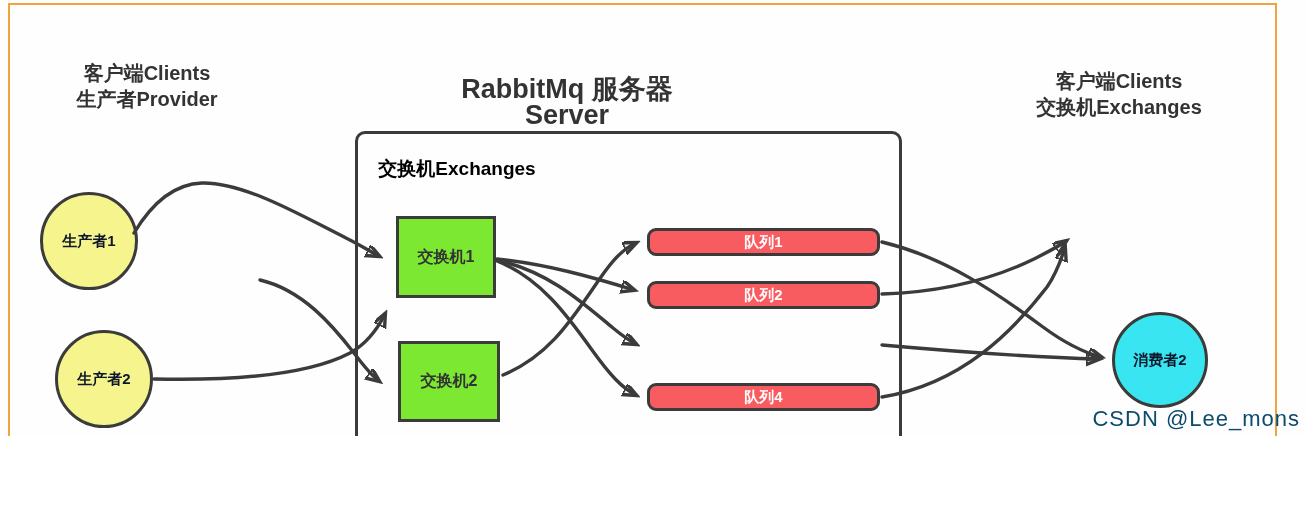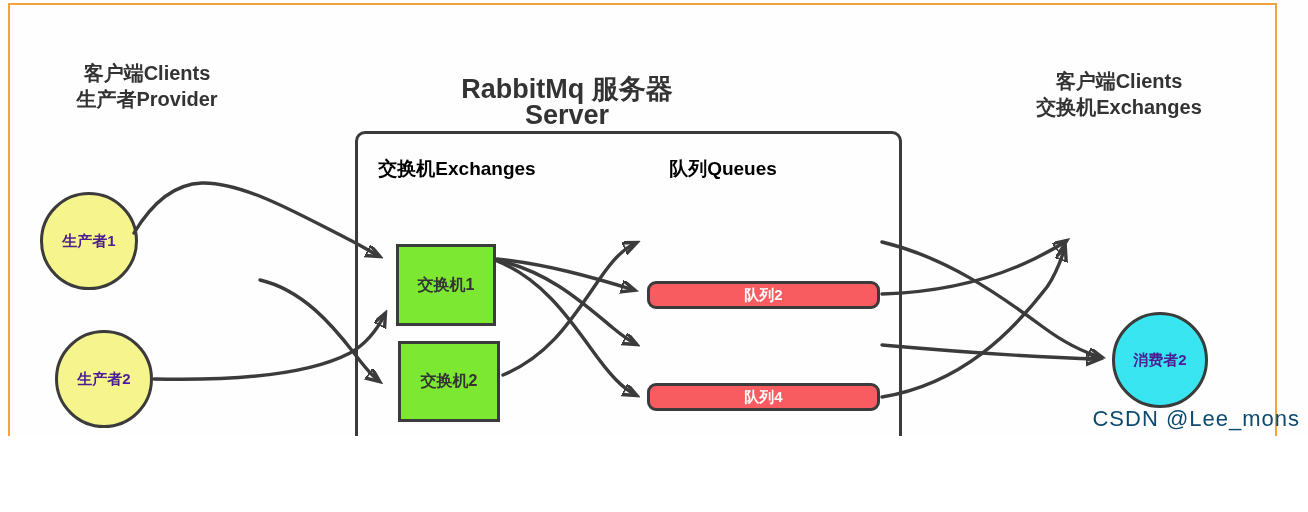--- a/index.html
+++ b/index.html
@@ -28,35 +28,35 @@
   }
   .inner-heading {
     position:absolute; font-weight:bold; font-size:19px; color:#000000;
     text-align:center;
   }
   .inner-heading-exchanges { left:368px; top:156px; width:178px; }
   .inner-heading-queues    { left:648px; top:156px; width:150px; }
   .node-circle {
     position:absolute; border:3px solid #3b3b3b; border-radius:50%;
     display:flex; align-items:center; justify-content:center;
-    font-weight:bold; font-size:15px; color:#4c1d95;
+    font-weight:bold; font-size:15px; color:#0f172a;
   }
   .producer { background:#f6f58d; }
   .consumer { background:#38e5f0; }
   .p1 { left:40px;   top:192px; width:98px; height:98px; }
   .p3 { left:164px;  top:230px; width:96px; height:96px; }
   .p2 { left:55px;   top:330px; width:98px; height:98px; }
   .c1 { left:1075px; top:189px; width:96px; height:96px; }
   .c2 { left:1112px; top:312px; width:96px; height:96px; }
   .exchange {
     position:absolute; background:#7de832; border:3px solid #3b3b3b;
     display:flex; align-items:center; justify-content:center;
     font-weight:bold; font-size:16px; color:#333;
   }
-  .e1 { left:396px; top:216px; width:100px; height:82px;margin-top:28px; }
+  .e1 { left:396px; top:216px; width:100px; height:82px; }
   .e2 { left:398px; top:341px; width:102px; height:81px; }
   .queue {
     position:absolute; left:647px; width:233px; height:28px;
     background:#f85c60; border:3px solid #3b3b3b; border-radius:9px;
     display:flex; align-items:center; justify-content:center;
     font-weight:bold; font-size:15px; color:#ffffff;
   }
   .q1 { top:228px; }
   .q2 { top:281px; }
   .q3 { top:331px; }
@@ -83,28 +83,28 @@
     <div>生产者Provider</div>
   </div>
   <div class="heading heading-server">RabbitMq 服务器 Server</div>
   <div class="heading heading-right">
     <div>客户端Clients</div>
     <div>交换机Exchanges</div>
   </div>
 
   <div class="server-box"></div>
   <div class="inner-heading inner-heading-exchanges">交换机Exchanges</div>
-  <div class="inner-heading inner-heading-queues">队列Queues</div>
 
   <div class="node-circle producer p1">生产者1</div>
   <div class="node-circle producer p2">生产者2</div>
 
   <div class="exchange e1">交换机1</div>
   <div class="exchange e2">交换机2</div>
 
+  <div class="queue q1">队列1</div>
   <div class="queue q2">队列2</div>
   <div class="queue q4">队列4</div>
 
   <div class="node-circle consumer c2">消费者2</div>
 
   <svg class="edges" viewBox="0 0 1308 512" xmlns="http://www.w3.org/2000/svg">
     <defs>
       <marker id="arrow" markerUnits="userSpaceOnUse" markerWidth="18" markerHeight="14" refX="13" refY="6" orient="auto">
         <path d="M0,0 L14,6 L0,12 Z" fill="#3b3b3b"></path>
       </marker>

